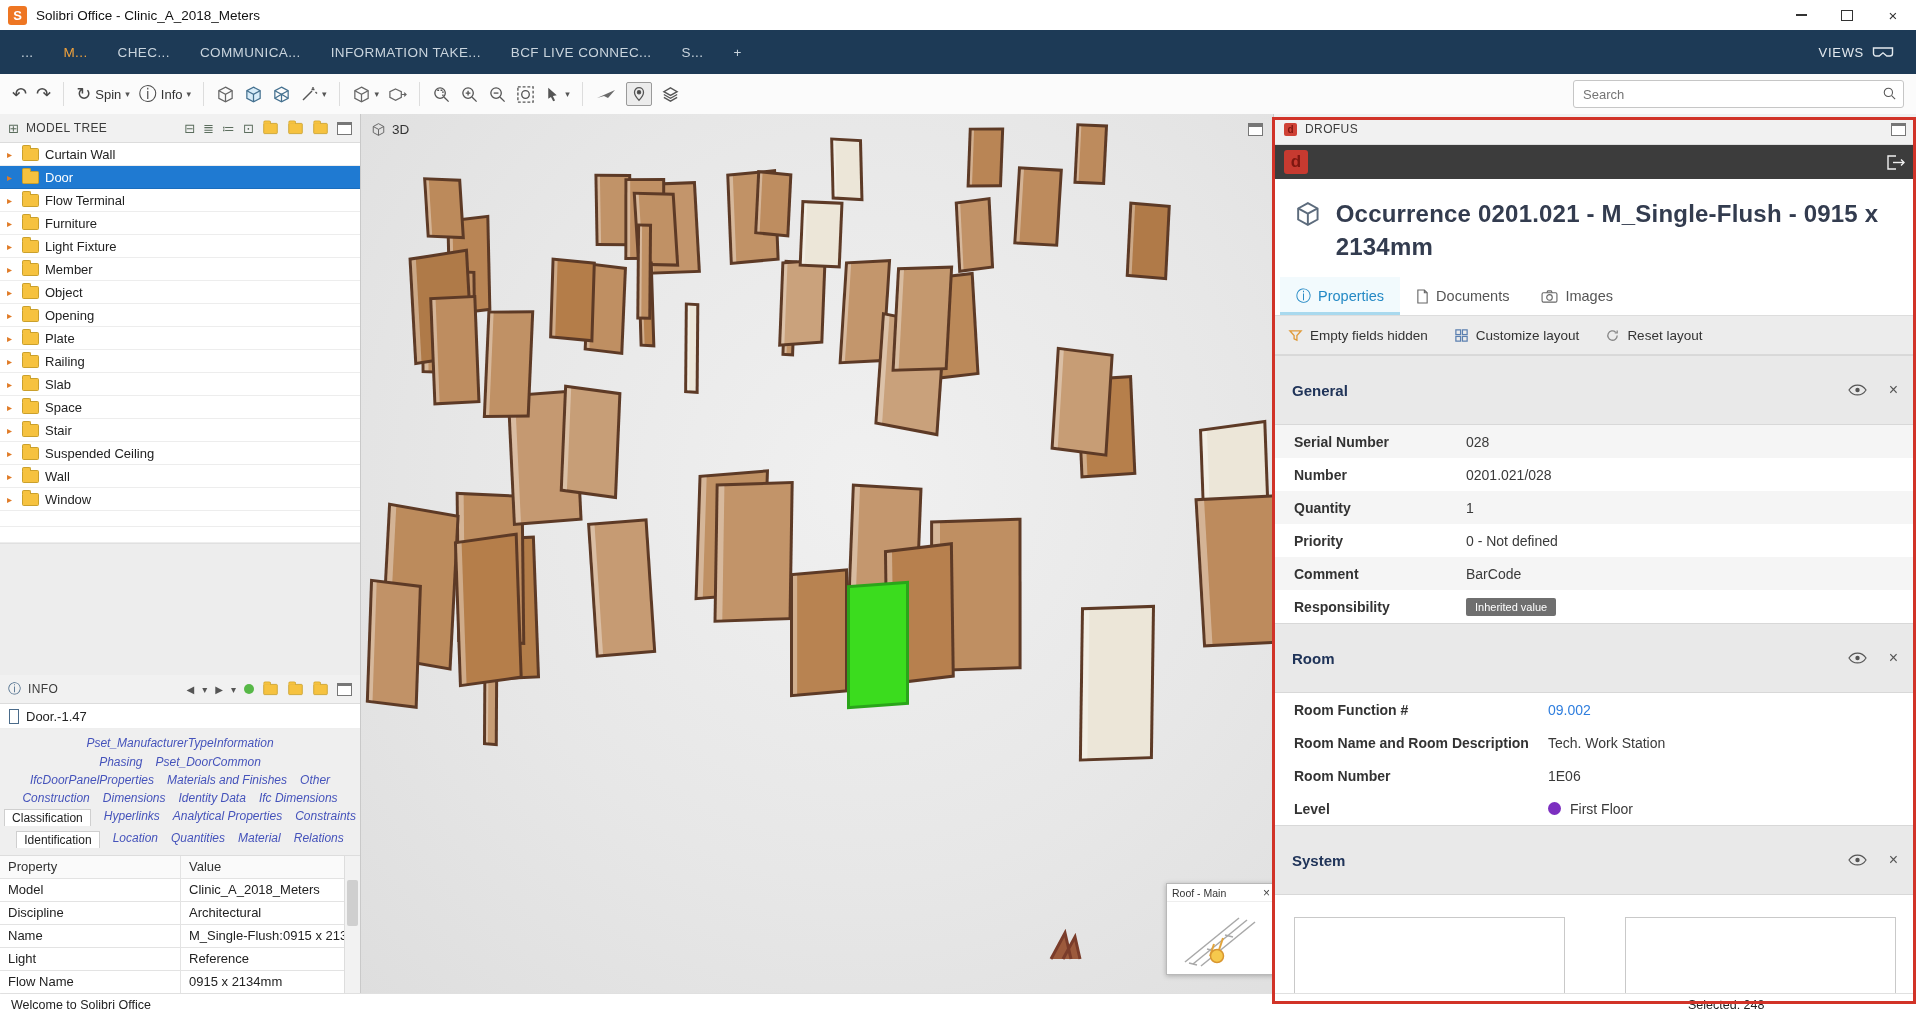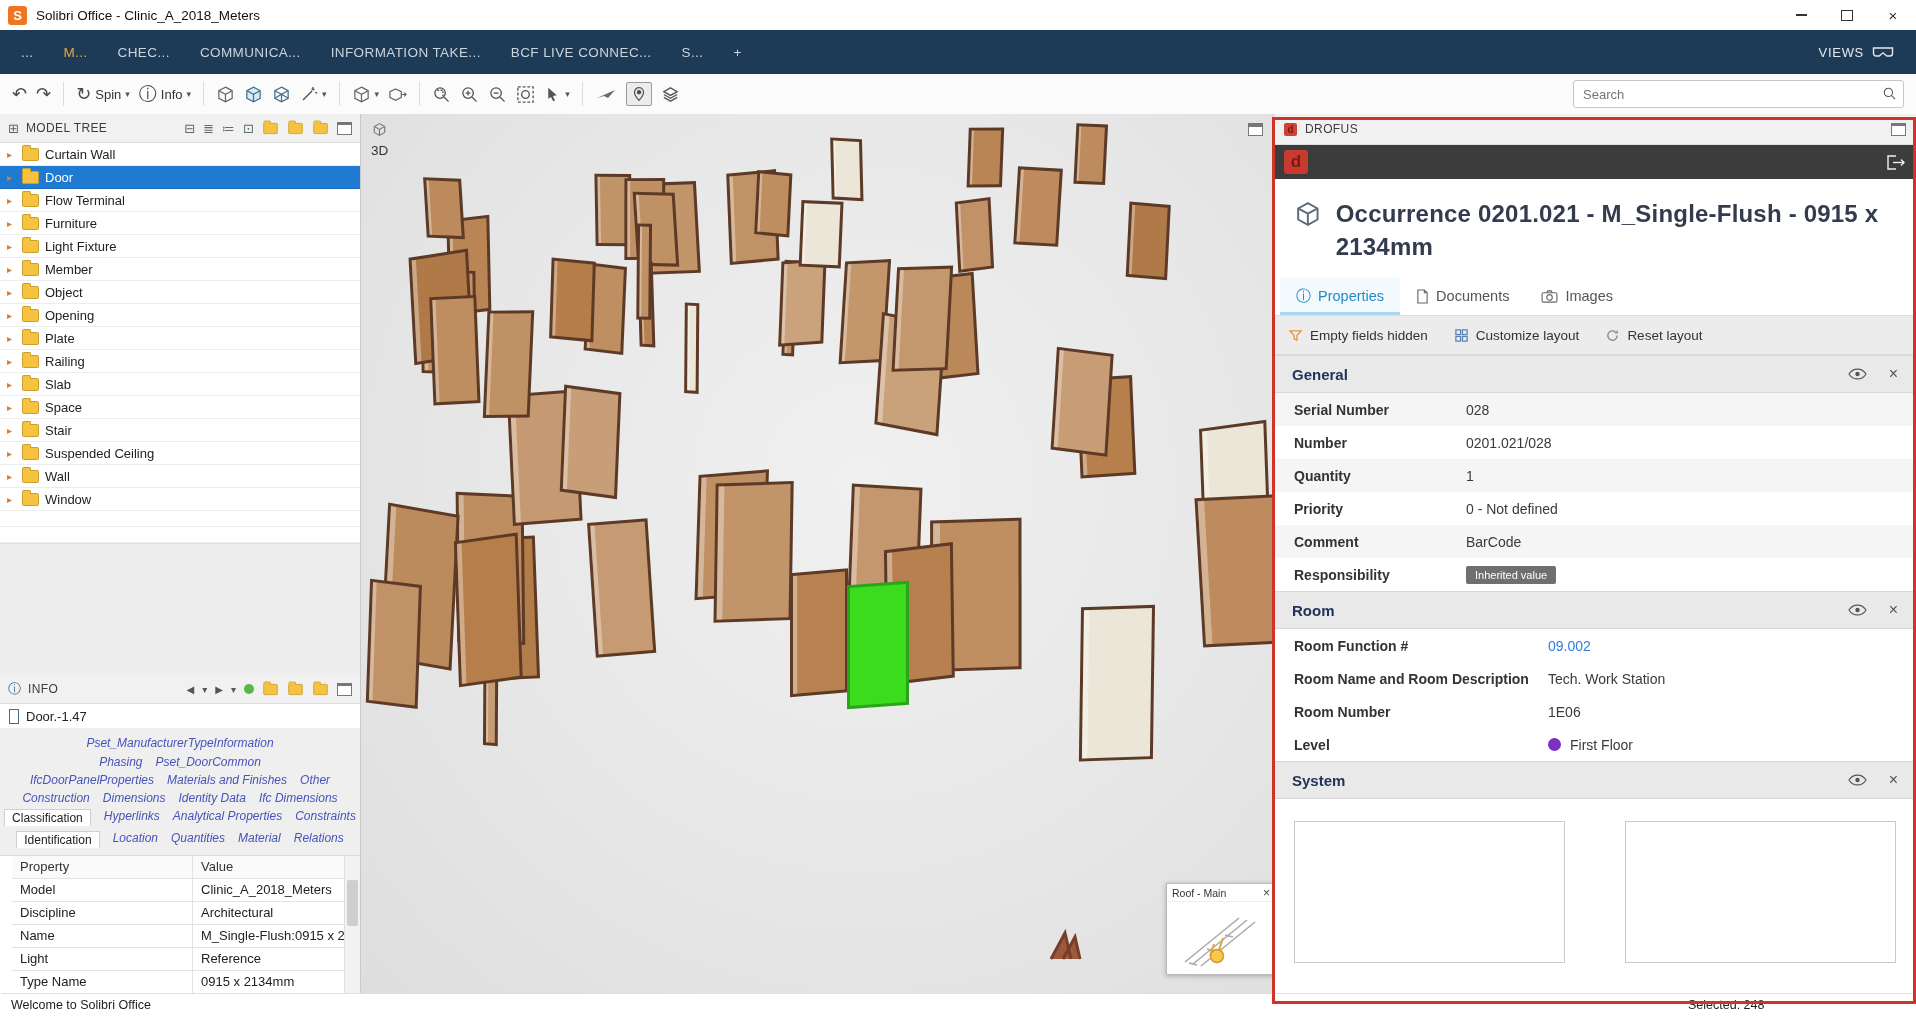--- a/index.html
+++ b/index.html
@@ -58,32 +58,32 @@
   .folder.mini{transform:scale(.85);}
   .mt-empty div{height:15px;border-bottom:1px solid #ededed;}
   .mt-filler{height:131px;background:#ededed;border-top:1px solid #e0e0e0;flex:none;}
 
   .info-obj{height:24px;flex:none;display:flex;align-items:center;gap:7px;padding-left:9px;font-size:13px;color:#222;border-bottom:1px solid #eee;background:#fff;}
   .door-ic{width:8px;height:13px;border:1.5px solid #4a6b8a;display:inline-block;flex:none;}
   .info-tabs{height:120px;flex:none;background:#efefef;border-bottom:1px solid #ddd;display:flex;flex-direction:column;justify-content:space-evenly;padding:3px 2px;}
   .itr{display:flex;justify-content:center;gap:13px;font-size:12px;color:#4553bb;font-style:italic;white-space:nowrap;}
   .itr .sel{font-style:normal;color:#222;background:#fff;border:1px solid #cfcfcf;border-bottom:none;padding:1px 7px;}
 
-  .info-table{flex:1;position:relative;font-size:13px;overflow:hidden;background:#fff;padding-left:12px;}
+  .info-table{flex:1;position:relative;font-size:13px;overflow:hidden;background:#fff;}
   .it-row{display:flex;height:22px;line-height:22px;border-bottom:1px solid #e3e3e3;}
   .it-row .c1{width:172px;padding-left:8px;border-right:1px solid #e3e3e3;flex:none;overflow:hidden;white-space:nowrap;}
   .it-row .c2{flex:1;padding-left:8px;overflow:hidden;white-space:nowrap;}
   .it-head{background:#fafafa;color:#333;}
   .vscroll{position:absolute;right:0;top:0;bottom:0;width:15px;background:#f2f2f2;border-left:1px solid #ddd;}
   .vthumb{position:absolute;top:24px;left:2px;right:2px;height:46px;background:#cfcfcf;border-radius:2px;}
 
   
   .viewport{position:relative;flex:1;overflow:hidden;
     background:radial-gradient(ellipse at 55% 42%, #f0f0f0 0%, #e7e7e7 55%, #dedede 100%);}
-  .vp-label{position:absolute;top:8px;left:10px;display:flex;align-items:center;gap:6px;font-size:13.5px;color:#333;flex-direction:column;}
+  .vp-label{position:absolute;top:8px;left:10px;display:flex;align-items:center;gap:6px;font-size:13.5px;color:#333;}
   .vp-panelicon{position:absolute;top:9px;right:10px;}
   .roof-popup{position:absolute;left:805px;top:769px;width:108px;height:90px;background:#fff;border:1px solid #b9b9b9;box-shadow:0 1px 5px rgba(0,0,0,.25);z-index:5;}
   .rp-head{height:17px;display:flex;align-items:center;justify-content:space-between;padding:0 5px;font-size:10.5px;color:#333;border-bottom:1px solid #eee;}
   .rp-close{font-size:12px;color:#444;}
 
   
   .drofus{width:642px;flex:none;display:flex;flex-direction:column;background:#fff;border-left:1px solid #c9c9c9;}
   .dr-head{height:30px;flex:none;background:#f1f1f1;border-bottom:1px solid #ddd;display:flex;align-items:center;gap:8px;padding:0 10px;}
   .dr-mini{width:13px;height:13px;background:#cf4236;border-radius:2px;color:#7e150e;font-weight:bold;font-size:10px;display:flex;align-items:center;justify-content:center;flex:none;}
   .dr-head .panelicon{margin-left:auto;}
@@ -92,21 +92,21 @@
   .dr-strip .exp{margin-left:auto;display:flex;}
   .dr-occ{display:flex;gap:14px;padding:18px 20px 14px;flex:none;}
   .dr-occ h1{margin:0;font-size:24px;line-height:33px;color:#333c4f;font-weight:bold;letter-spacing:.2px;}
   .dr-tabs{display:flex;align-items:stretch;height:38px;flex:none;border-bottom:1px solid #ddd;padding:0 6px;}
   .dtab{display:flex;align-items:center;gap:7px;padding:0 16px;font-size:14.5px;color:#555;}
   .dtab.active{color:#2489c5;background:#f2fafd;box-shadow:inset 0 -3px 0 #a9d9ee;}
   .dtab .iinfo{font-size:15px;}
   .dr-actions{height:38px;flex:none;background:#ececec;border-bottom:1px solid #d9d9d9;display:flex;align-items:center;gap:26px;padding:0 14px;font-size:13.5px;color:#333;}
   .act{display:flex;align-items:center;gap:7px;}
   .dr-scroll{flex:1;overflow:hidden;}
-  .sec-head{height:36px;background:#e9e9e9;border-bottom:1px solid #d8d8d8;border-top:1px solid #d8d8d8;display:flex;align-items:center;padding:0 18px;}
+  .sec-head{height:36px;background:#e9e9e9;border-bottom:1px solid #d8d8d8;border-top:1px solid #d8d8d8;display:flex;align-items:center;padding:16px 18px;}
   .stitle{font-size:15px;font-weight:bold;color:#203459;}
   .sec-icons{margin-left:auto;display:flex;align-items:center;gap:22px;color:#555;}
   .sec-icons .x{font-size:16px;color:#555;}
   .prow{display:flex;align-items:center;min-height:33px;padding-left:20px;font-size:14px;background:#fff;}
   .prow.alt{background:#f5f5f5;}
   .pl{width:172px;font-weight:bold;color:#333;flex:none;}
   .room .pl{width:254px;}
   .pv{color:#3a3a3a;display:flex;align-items:center;}
   .pv.link{color:#2f7ede;}
   .badge{background:#6f6f6f;color:#fff;font-size:11px;padding:3px 9px;border-radius:2px;}
@@ -456,21 +456,21 @@
           </div>
         <div class="it-row">
             <span class="c1">Name</span>
             <span class="c2">M_Single-Flush:0915 x 2134...</span>
           </div>
         <div class="it-row">
             <span class="c1">Light</span>
             <span class="c2">Reference</span>
           </div>
         <div class="it-row">
-            <span class="c1">Type Name</span>
+            <span class="c1">Flow Name</span>
             <span class="c2">0915 x 2134mm</span>
           </div>
 
         <div class="vscroll">
             <div class="vthumb"></div>
           </div>
       </div>
     </div>
 
     <div class="viewport">

